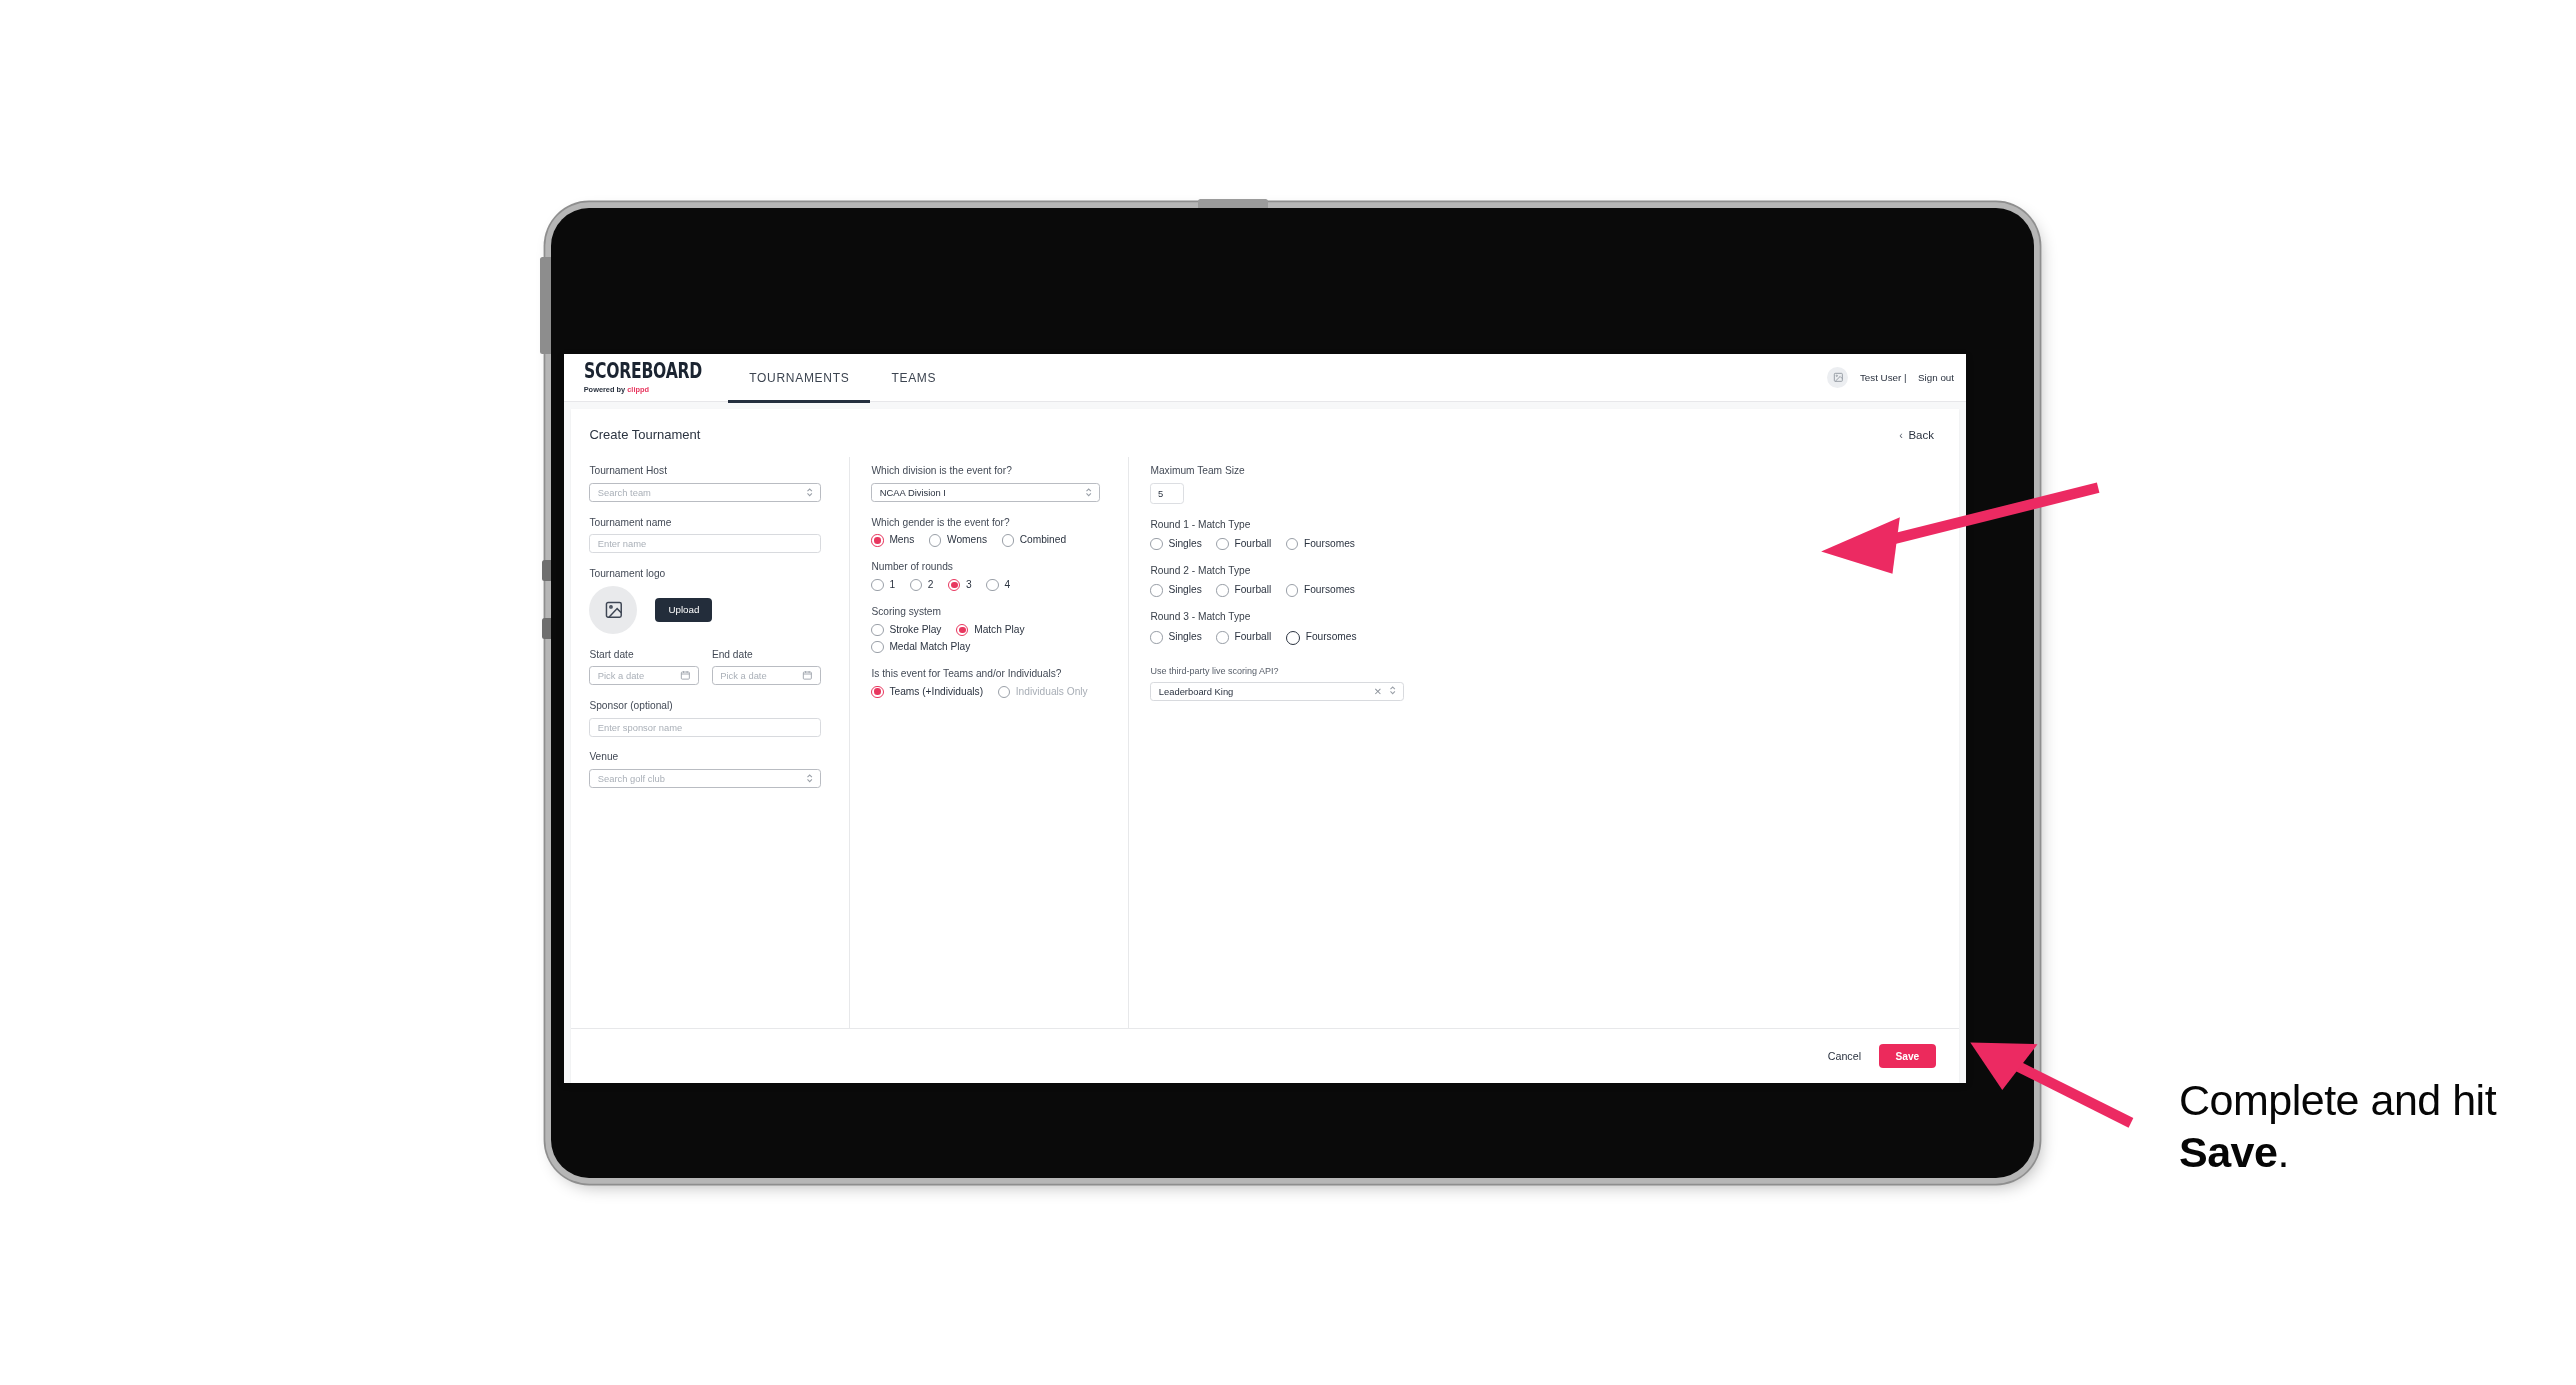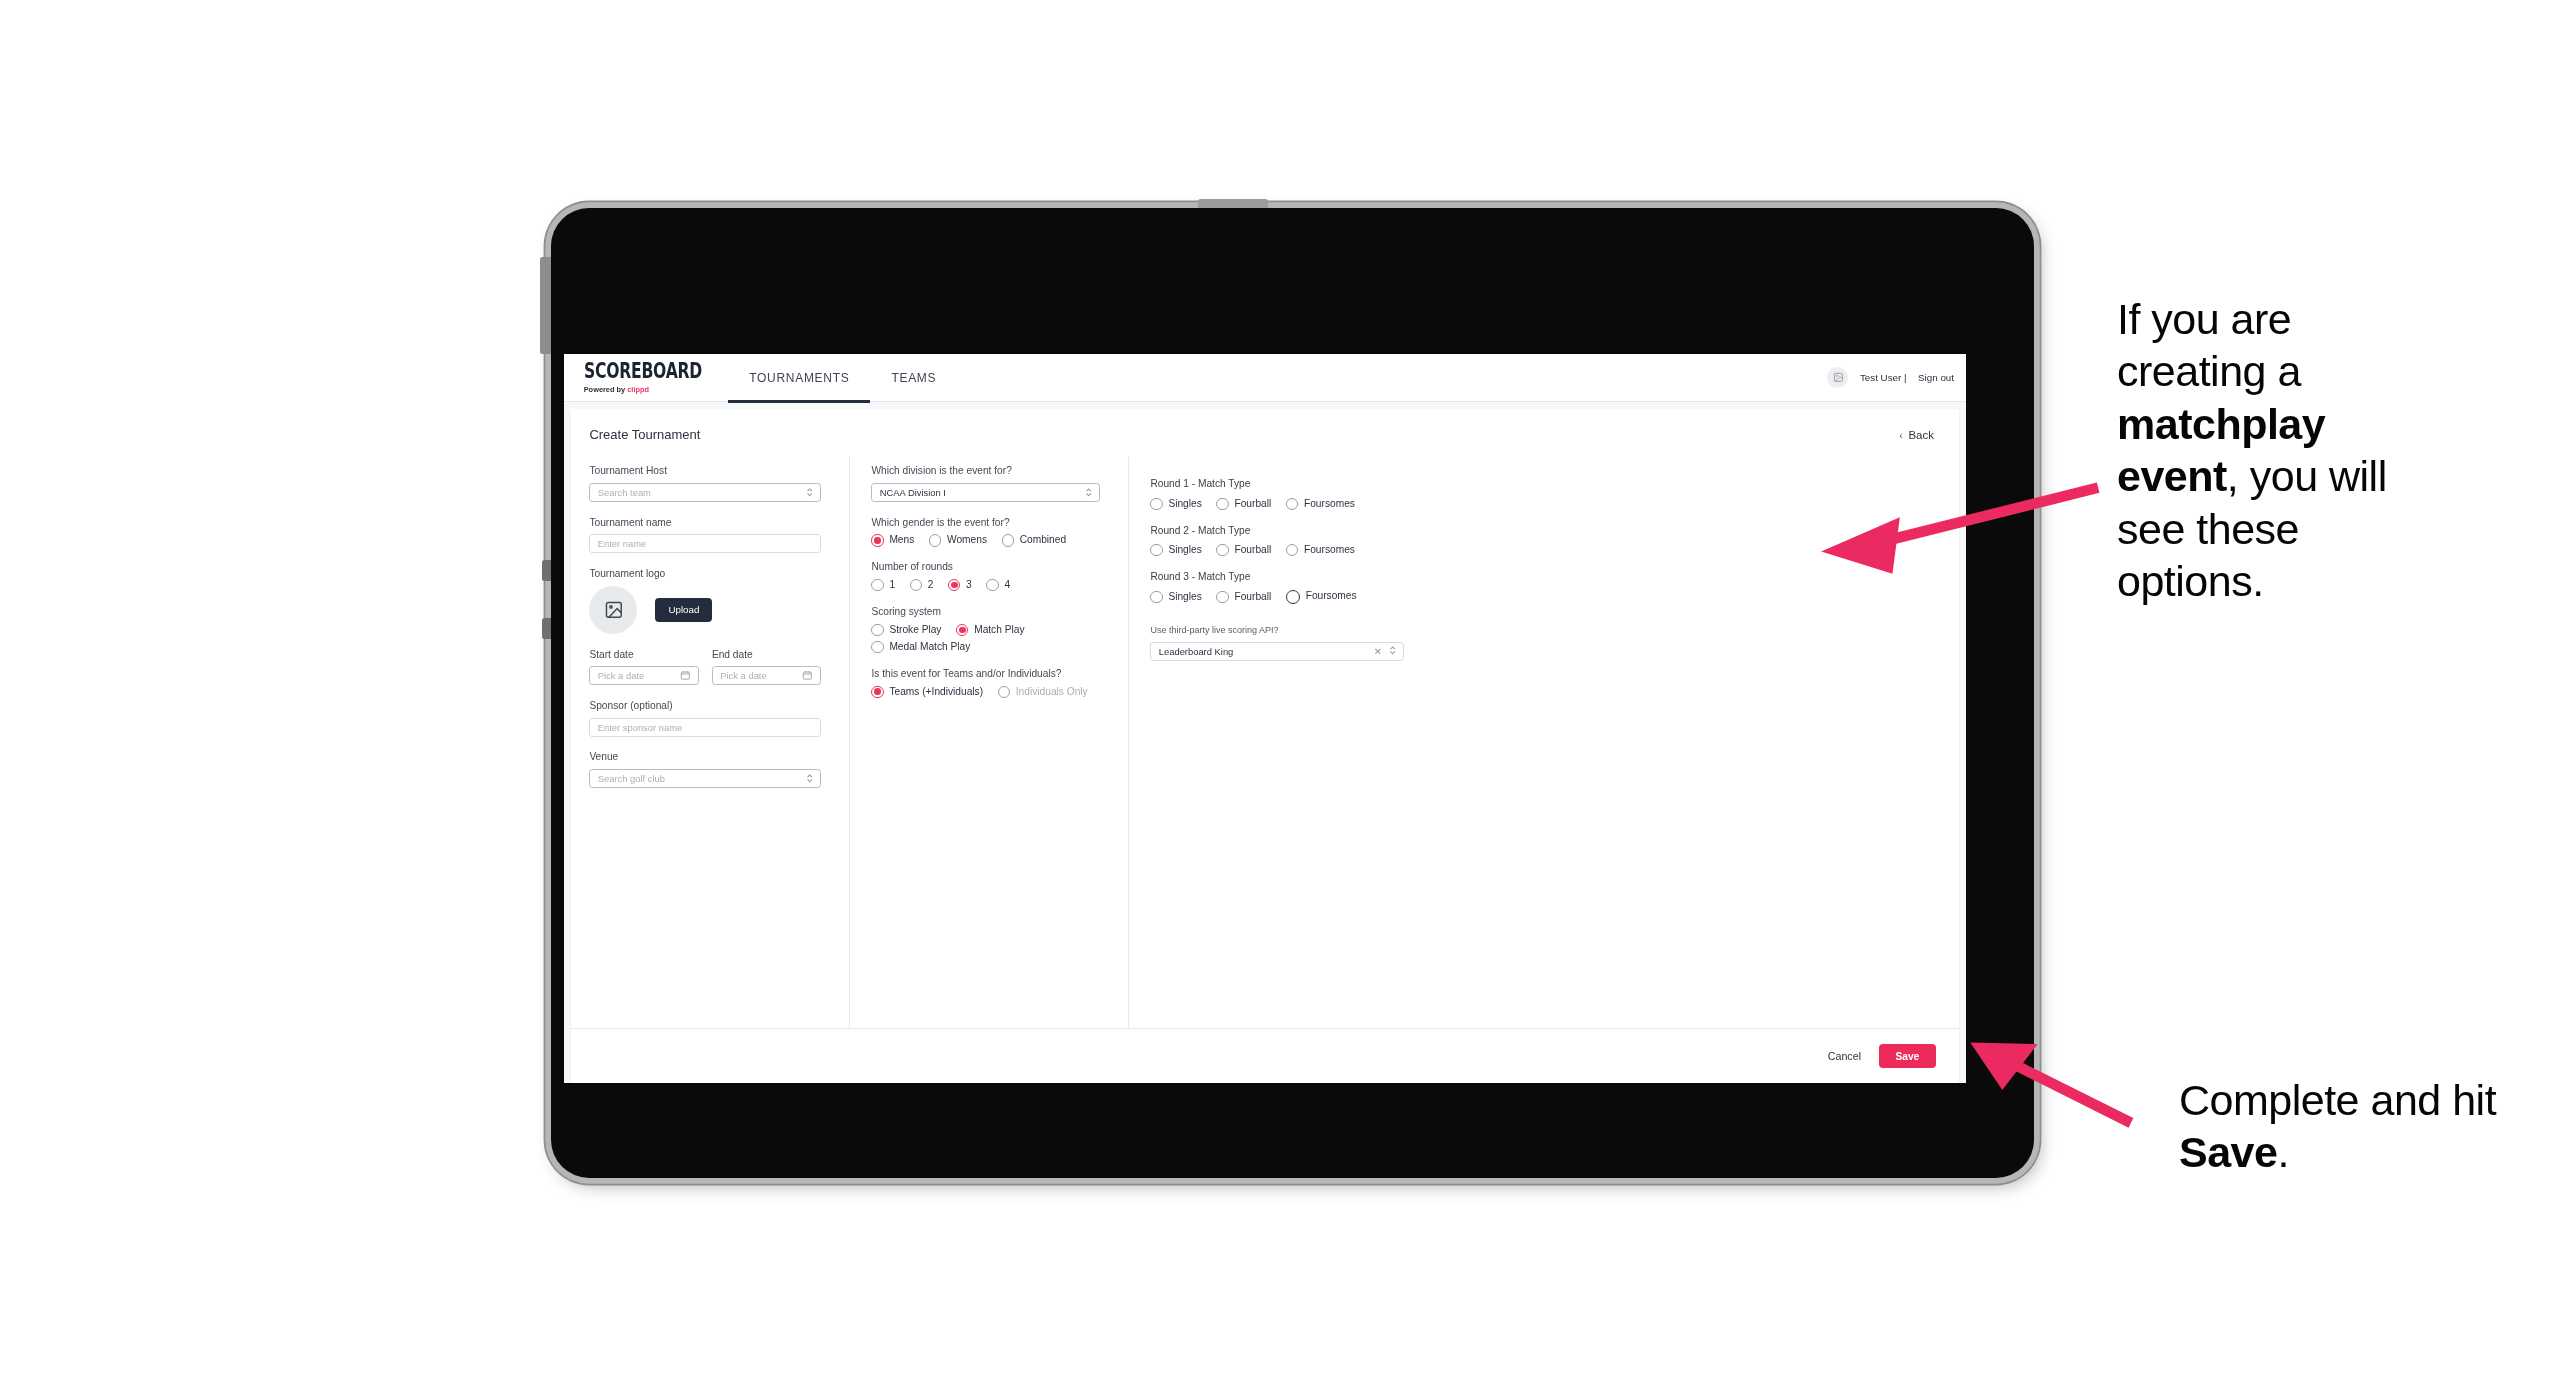--- a/index.html
+++ b/index.html
@@ -380,20 +380,26 @@
                 <div class="radio muted">
                   <span class="dot"></span>
                   <span class="rl">Individuals Only</span>
                 </div>
               </div>
             </div>
           </div>
 
           <div class="col col3">
 
+            <div class="grp">
+              <div class="fieldlabel">Maximum Team Size</div>
+              <div class="mini-inp">
+                <span>5</span>
+              </div>
+            </div>
 
             <div class="subhead">Round 1 - Match Type</div>
             <div class="radiorow" style="margin-bottom:14.8px">
               <div class="radio">
                 <span class="dot"></span>
                 <span class="rl">Singles</span>
               </div>
               <div class="radio">
                 <span class="dot"></span>
                 <span class="rl">Fourball</span>
@@ -466,18 +472,17 @@
     <g>
       <path d="M2560 595 L2300 660" stroke="#ec2a62" stroke-width="13" fill="none"></path>
       <path d="M2222 673 L2318 631 L2309 700 Z" fill="#ec2a62"></path>
     </g>
     <g>
       <path d="M2600 1370 L2460 1300" stroke="#ec2a62" stroke-width="13" fill="none"></path>
       <path d="M2404 1272 L2486 1274 L2443 1330 Z" fill="#ec2a62"></path>
     </g>
   </svg>
 
-  <div class="anno" id="anno1"><span>If you are creating a </span><b>matchplay event</b><span>, you will see these options.</span></div>
 
   <div class="anno" id="anno2"><span>Complete and hit </span><b>Save</b><span>.</span></div>
 
 </div>
 
 
 </body></html>

